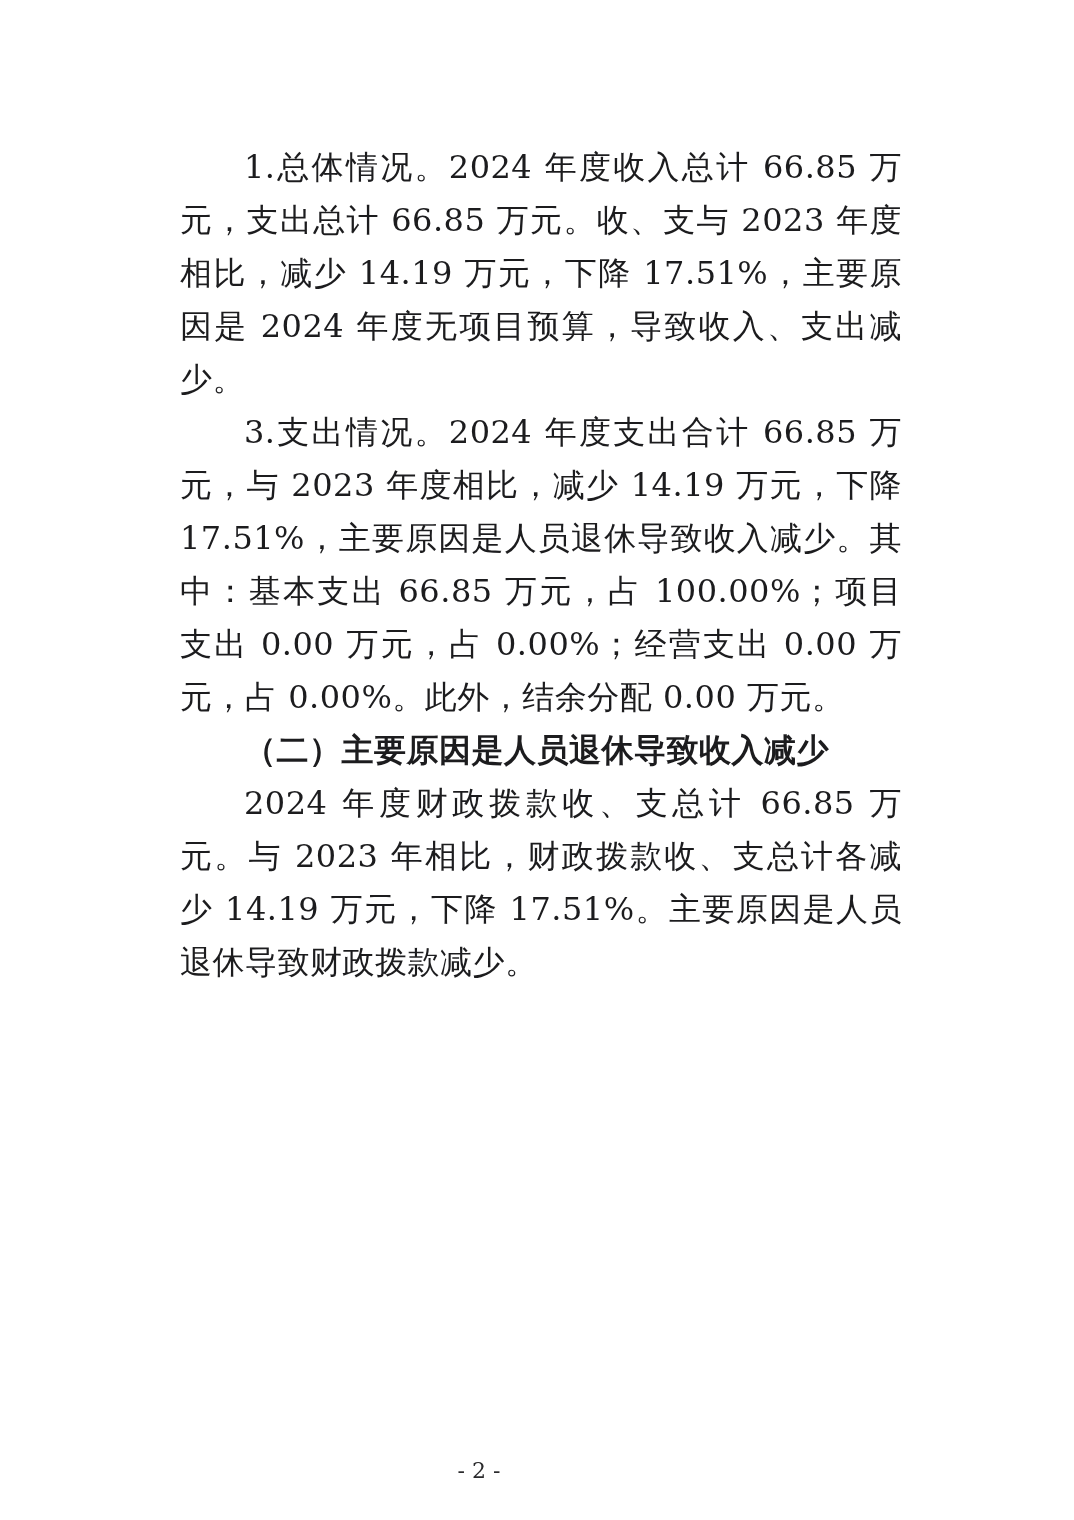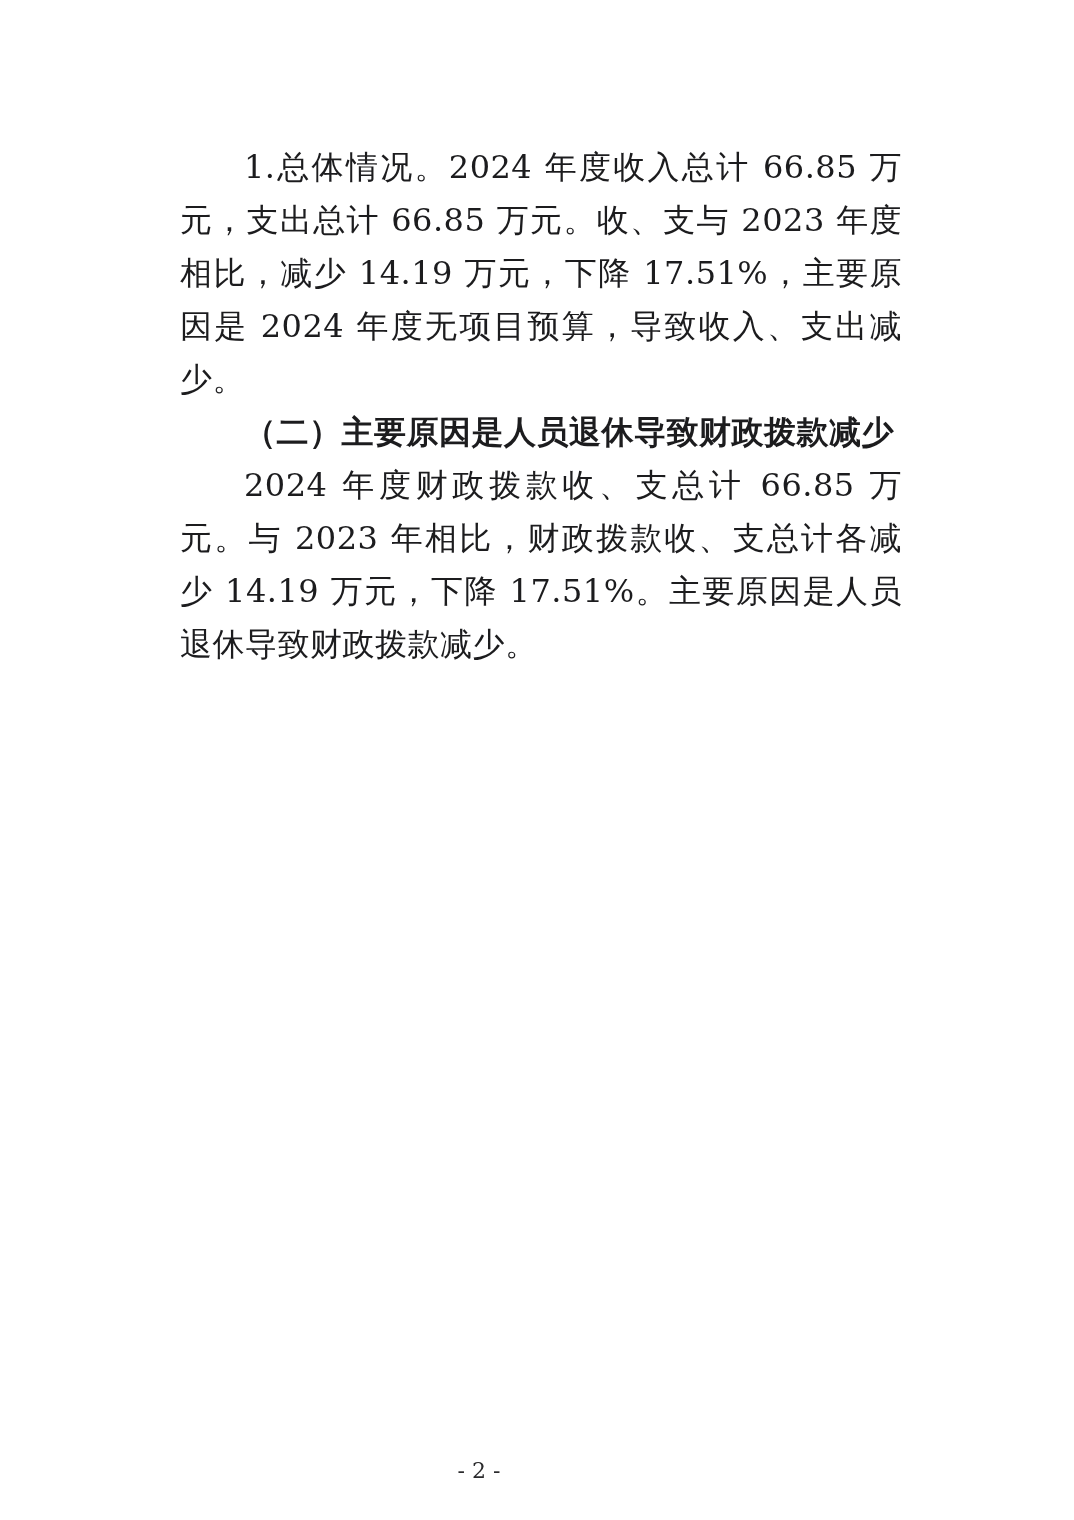--- a/index.html
+++ b/index.html
@@ -43,18 +43,19 @@
     color: #2a2a2c;
     font-family: "DejaVu Serif", "Liberation Serif", serif;
   }
 </style>
 </head>
 <body>
 
 <div class="page">
   <div class="content">
     <p>1.总体情况。2024 年度收入总计 66.85 万元，支出总计 66.85 万元。收、支与 2023 年度相比，减少 14.19 万元，下降 17.51%，主要原因是 2024 年度无项目预算，导致收入、支出减少。</p>
-    <p class="heading">（二）主要原因是人员退休导致财政拨款减少</p>
+    <p>3.支出情况。2024 年度支出合计 66.85 万元，与 2023 年度相比，减少 14.19 万元，下降 17.51%，主要原因是人员退休导致收入减少。其中：基本支出 66.85 万元，占 100.00%；项目支出 0.00 万元，占 0.00%；经营支出 0.00 万元，占 0.00%。此外，结余分配 0.00 万元。</p>
+    <p class="heading">（二）主要原因是人员退休导致收入减少</p>
     <p>2024 年度财政拨款收、支总计 66.85 万元。与 2023 年相比，财政拨款收、支总计各减少 14.19 万元，下降 17.51%。主要原因是人员退休导致财政拨款减少。</p>
   </div>
 
   <div class="footer">- 2 -</div>
 </div>
 
 </body></html>

